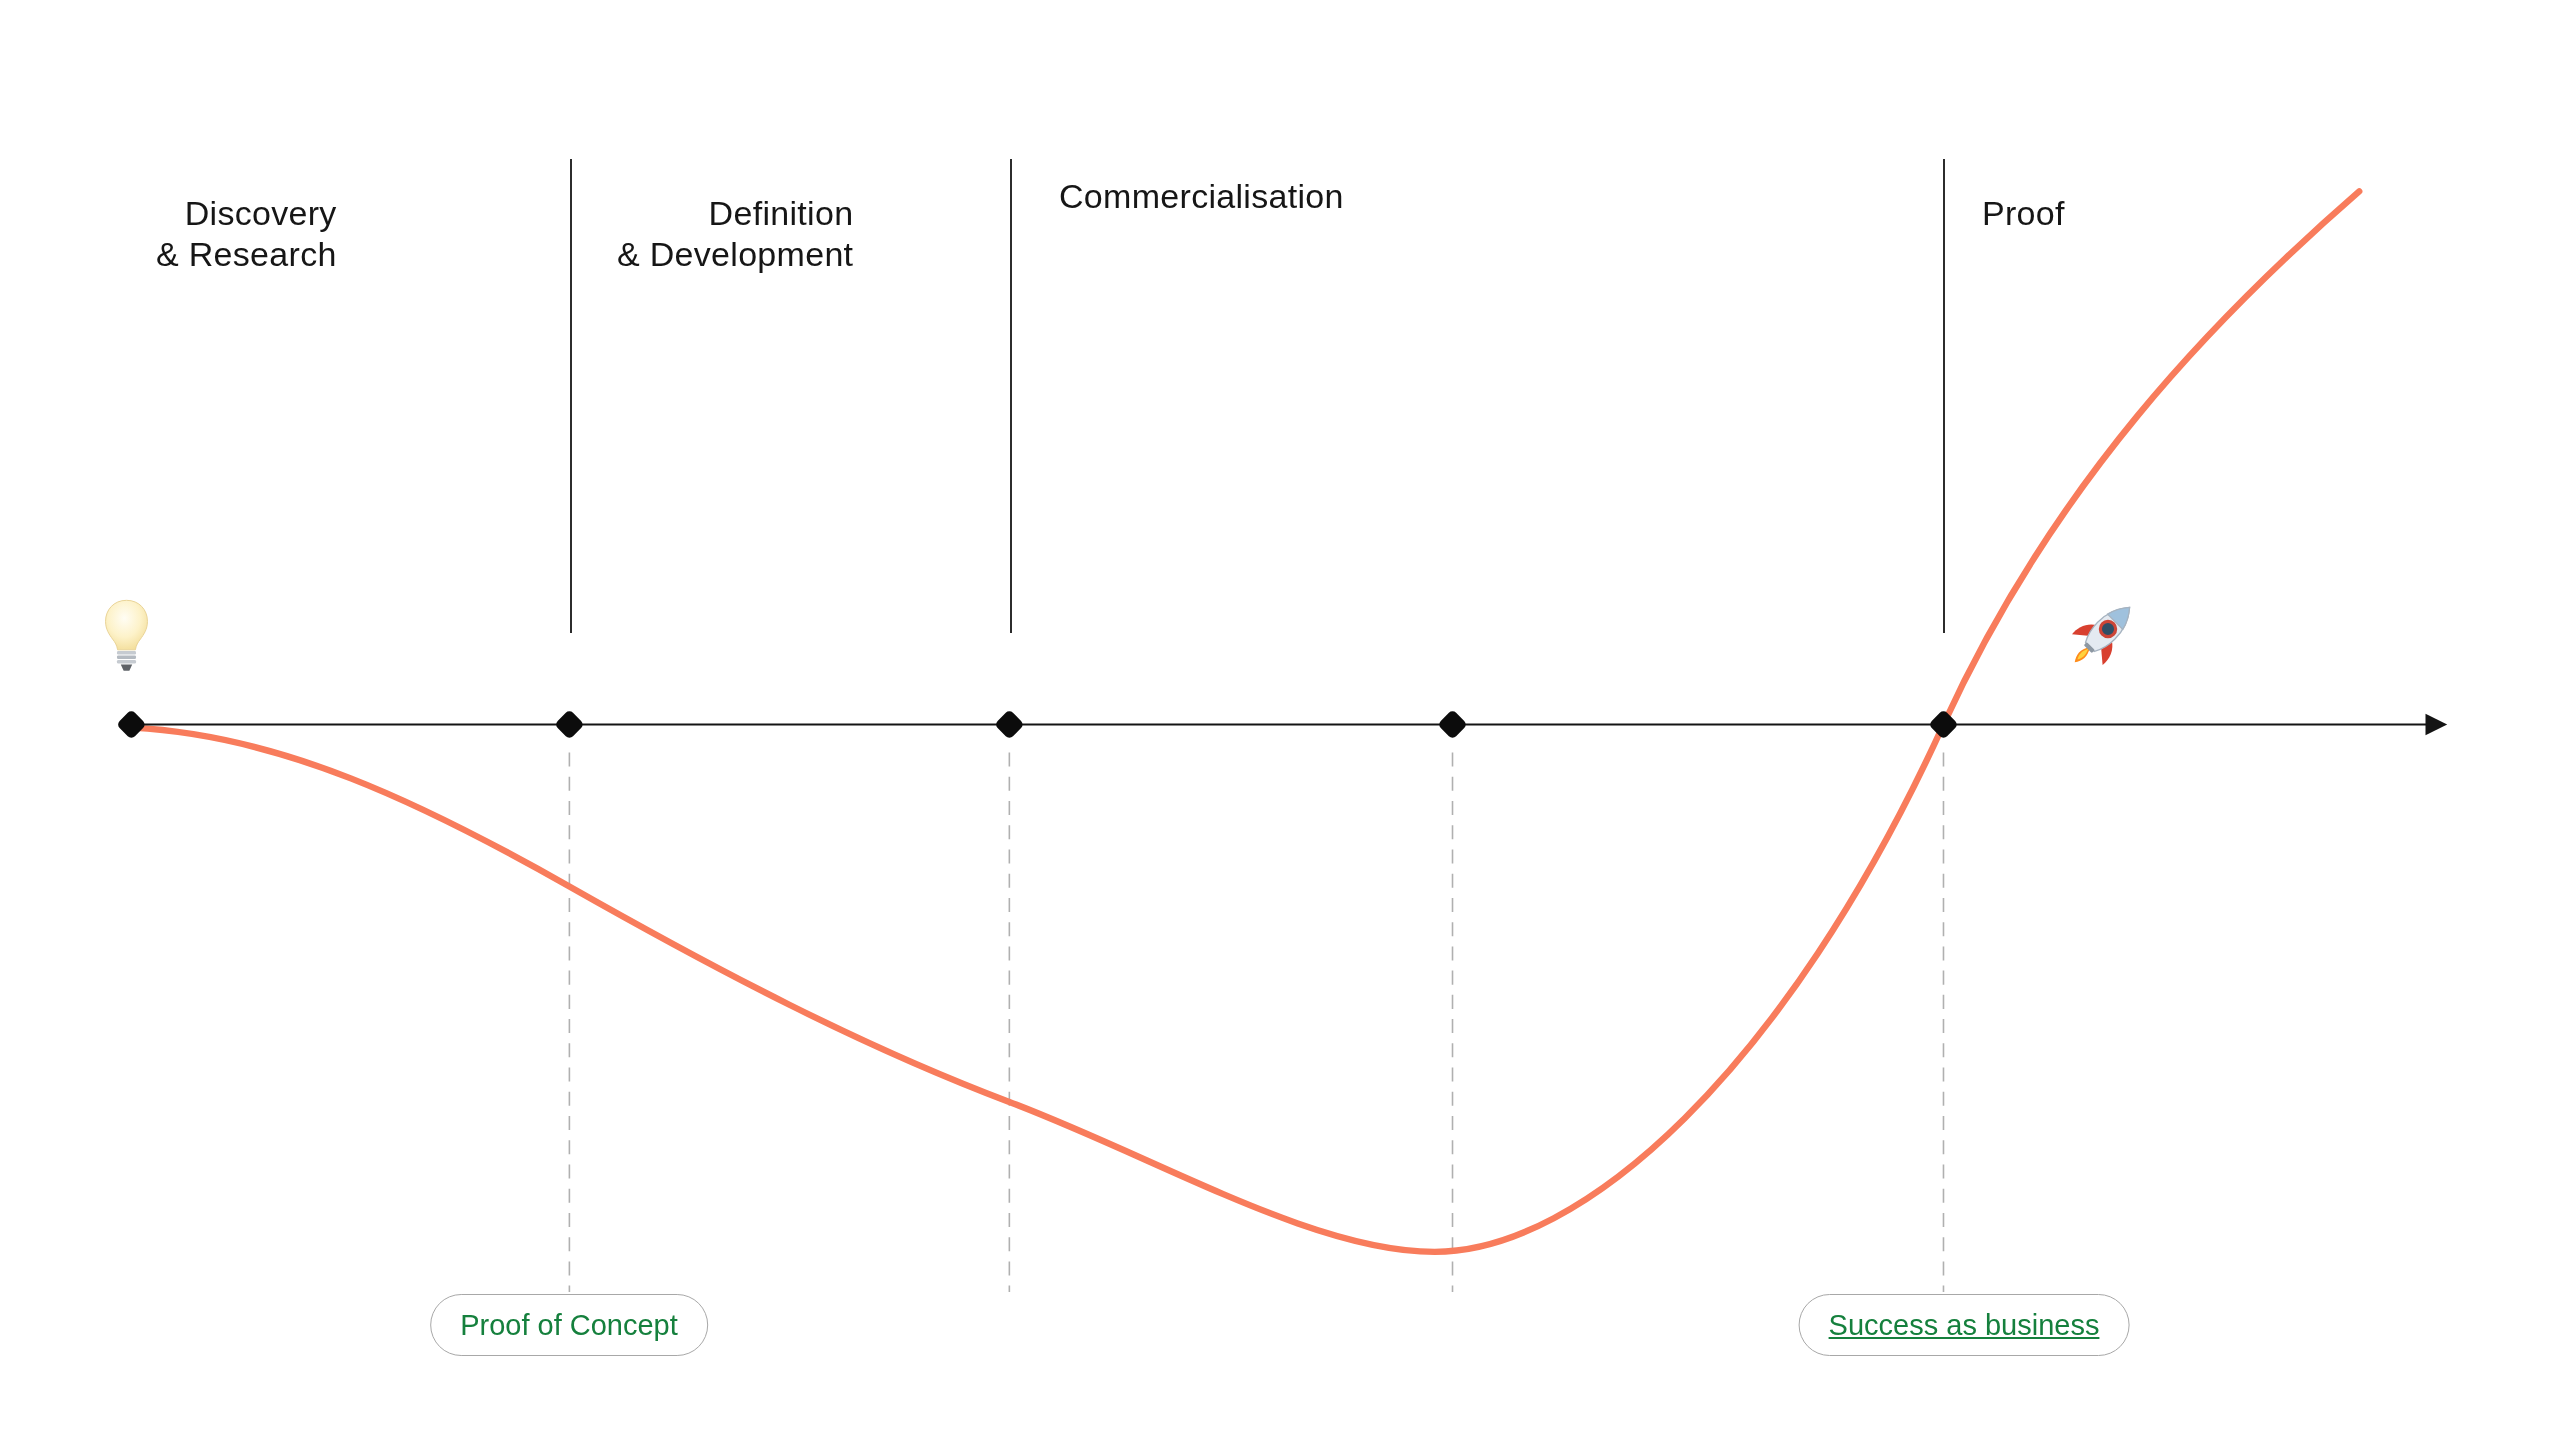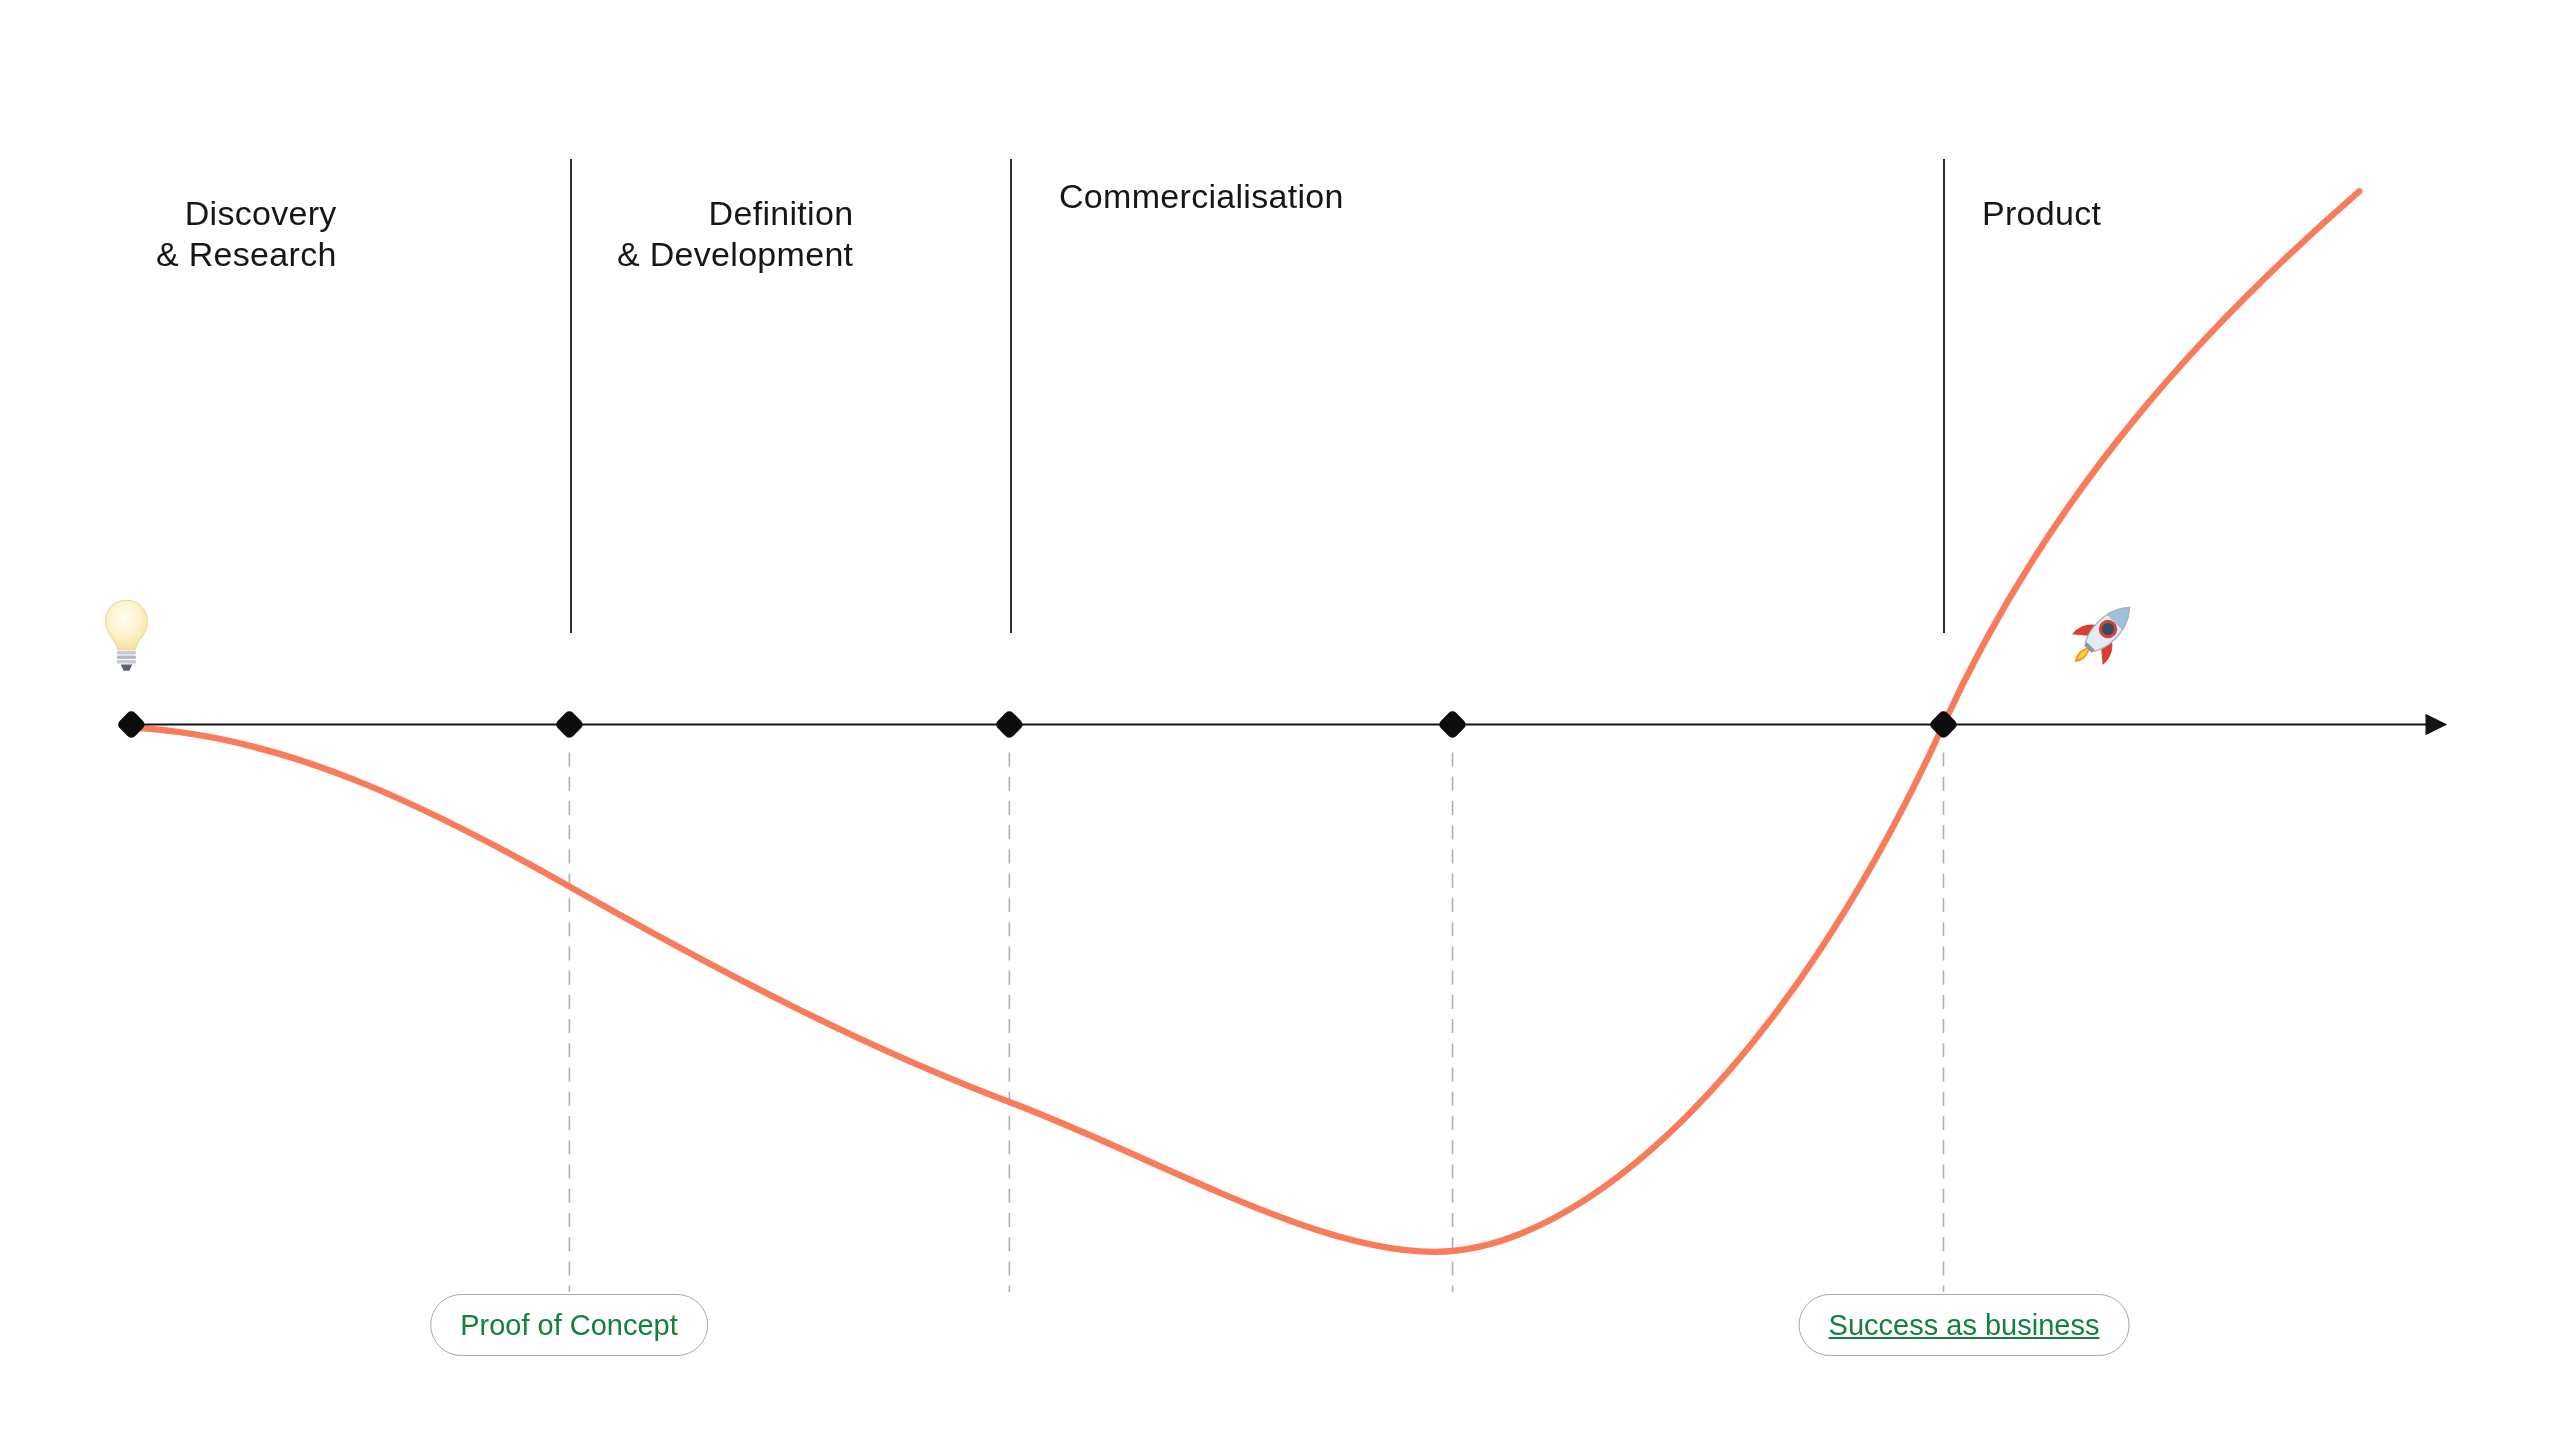--- a/index.html
+++ b/index.html
@@ -83,21 +83,21 @@
 
   <div class="sep" style="left:570px;"></div>
   <div class="sep" style="left:1010px;"></div>
   <div class="sep" style="left:1943px;"></div>
 
   <div class="phase-label" style="left:156px;  top:193px;">Discovery
 &amp; Research</div>
   <div class="phase-label" style="left:617px;  top:193px;">Definition
 &amp; Development</div>
   <div class="phase-label" style="left:1049px; top:176px;margin-left:10px;">Commercialisation</div>
-  <div class="phase-label" style="left:1982px; top:193px;">Product</div>
+  <div class="phase-label" style="left:1982px; top:193px;">Proof</div>
 
   <div class="pill" style="left:569px;">Proof of Concept</div>
   <div class="pill" style="left:1964px;text-decoration:underline;">Success as business</div>
 
   <div class="icon-wrap" style="left:103px; top:599px;">
     <svg width="47" height="75" viewBox="0 0 74 118">
       <defs>
         <radialGradient id="bulbGrad" cx="45%" cy="36%" r="70%">
           <stop offset="0" stop-color="#fffdf4"></stop>
           <stop offset="0.55" stop-color="#fdf2c9"></stop>

